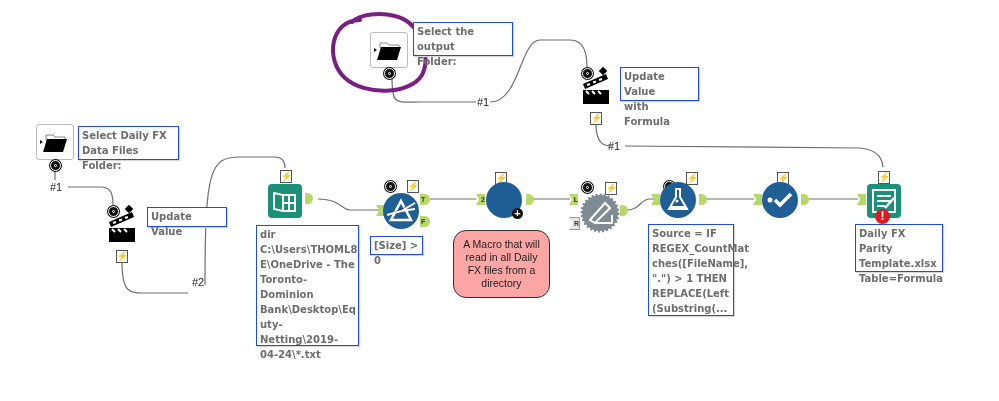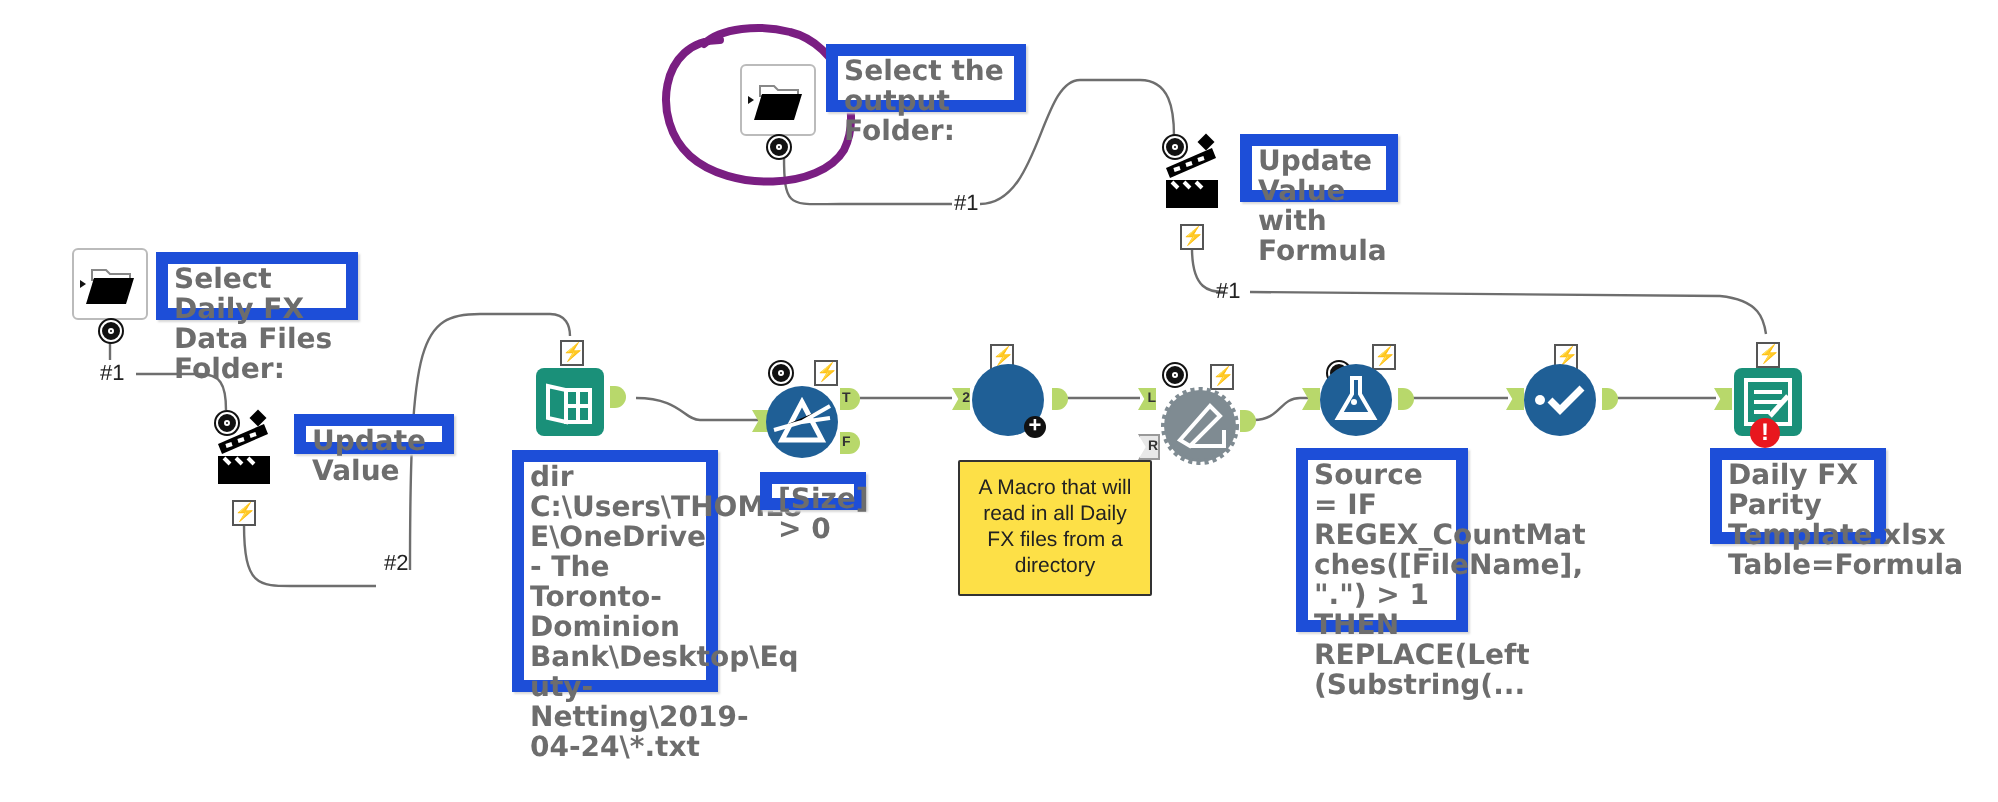--- a/index.html
+++ b/index.html
@@ -1,20 +1,20 @@
 <!DOCTYPE html>
 <html><head>
 <meta charset="utf-8">
 <style>
   html,body{margin:0;padding:0;background:#fff;}
   body{width:999px;height:401px;position:relative;overflow:hidden;font-family:"Liberation Sans",sans-serif;}
   #canvas{position:absolute;left:0;top:0;width:999px;height:401px;}
   .tool{position:absolute;}
-  .ann{position:absolute;border:6px solid #1d4ed8;background:#fff;color:#6d6d6d;font-family:"DejaVu Sans",sans-serif;font-weight:bold;font-size:14px;line-height:15px;padding:1px 3px;box-shadow:1px 1px 1px #d8d8d8;white-space:pre-line;box-sizing:border-box;}
-  .note{position:absolute;background:#fde047;border:1px solid #333;border-radius:1px;color:#222;font-size:10.5px;line-height:13px;text-align:center;padding:7px 4px;box-sizing:border-box;margin-left:26px;}
+  .ann{position:absolute;border:1px solid #1d4ed8;background:#fff;color:#6d6d6d;font-family:"DejaVu Sans",sans-serif;font-weight:bold;font-size:10px;line-height:15px;padding:1px 3px;box-shadow:1px 1px 1px #d8d8d8;white-space:pre-line;box-sizing:border-box;}
+  .note{position:absolute;background:#fca5a5;border:1px solid #333;border-radius:13px;color:#222;font-size:10.5px;line-height:13px;text-align:center;padding:7px 4px;box-sizing:border-box;}
   .conn-label{position:absolute;font-size:11px;color:#222;font-family:"Liberation Sans",sans-serif;}
   .bolt{position:absolute;width:10px;height:11px;border:1px solid #555;background:#fff;font-size:9px;line-height:11px;text-align:center;color:#111;}
   .qbadge{position:absolute;width:9px;height:9px;border-radius:50%;background:#111;border:1px solid #fff;box-shadow:0 0 0 1px #111;}
   .qbadge::after{content:"";position:absolute;left:2.5px;top:2.5px;width:3px;height:3px;border-radius:50%;border:1px solid #fff;box-sizing:border-box;}
   .anchor{position:absolute;width:8px;height:11px;background:#b8d86b;border-radius:0 6px 6px 0;}
   .anchor-in{position:absolute;width:9px;height:11px;background:#b8d86b;clip-path:polygon(0 0,100% 0,100% 100%,0 100%,35% 50%);font-size:7px;line-height:11px;text-align:right;color:#333;font-weight:bold;}
   .anchor-tf{position:absolute;width:10px;height:11px;background:#b8d86b;border-radius:0 6px 6px 0;font-size:7px;line-height:11px;color:#333;font-weight:bold;padding-left:1px;box-sizing:border-box;}
 </style>
 </head>
 <body>
@@ -124,21 +124,21 @@
 <span class="qbadge" style="left:385px;top:181px;"></span>
 <span class="bolt" style="left:407px;top:180px;">⚡</span>
 <div class="tool" style="left:383px;top:193px;width:36px;height:36px;background:#1f5f96;border-radius:50%;">
   <svg width="36" height="36" viewBox="0 0 36 36">
     <polygon points="18,8 28,27 8,27" fill="none" stroke="#fff" stroke-width="2.5"></polygon>
     <path d="M4,22 L18,18 L32,10 M18,18 L32,16" stroke="#fff" stroke-width="2"></path>
   </svg>
 </div>
 <span class="anchor-tf" style="left:420px;top:194px;">T</span>
 <span class="anchor-tf" style="left:420px;top:216px;">F</span>
-<div class="ann" style="left:380px;top:236px;width:53px;height:19px;">[Size] &gt; 0</div>
+<div class="ann" style="left:370px;top:236px;width:53px;height:19px;">[Size] &gt; 0</div>
 
 <span class="anchor-in" style="left:476px;top:194px;">2</span>
 <span class="bolt" style="left:495px;top:172px;">⚡</span>
 <div class="tool" style="left:486px;top:182px;width:36px;height:36px;background:#1f5f96;border-radius:50%;"></div>
 <span style="position:absolute;left:512px;top:208px;width:11px;height:11px;border-radius:50%;background:#111;color:#fff;font-size:11px;line-height:11px;text-align:center;font-weight:bold;">+</span>
 <span class="anchor" style="left:526px;top:194px;"></span>
 <div class="note" style="left:453px;top:230px;width:97px;height:68px;">A Macro that will read in all Daily FX files from a directory</div>
 
 <span class="anchor-in" style="left:569px;top:194px;">L</span>
 <span class="anchor-in" style="left:569px;top:217px;background:#e8e8e8;border:1px solid #999;">R</span>

